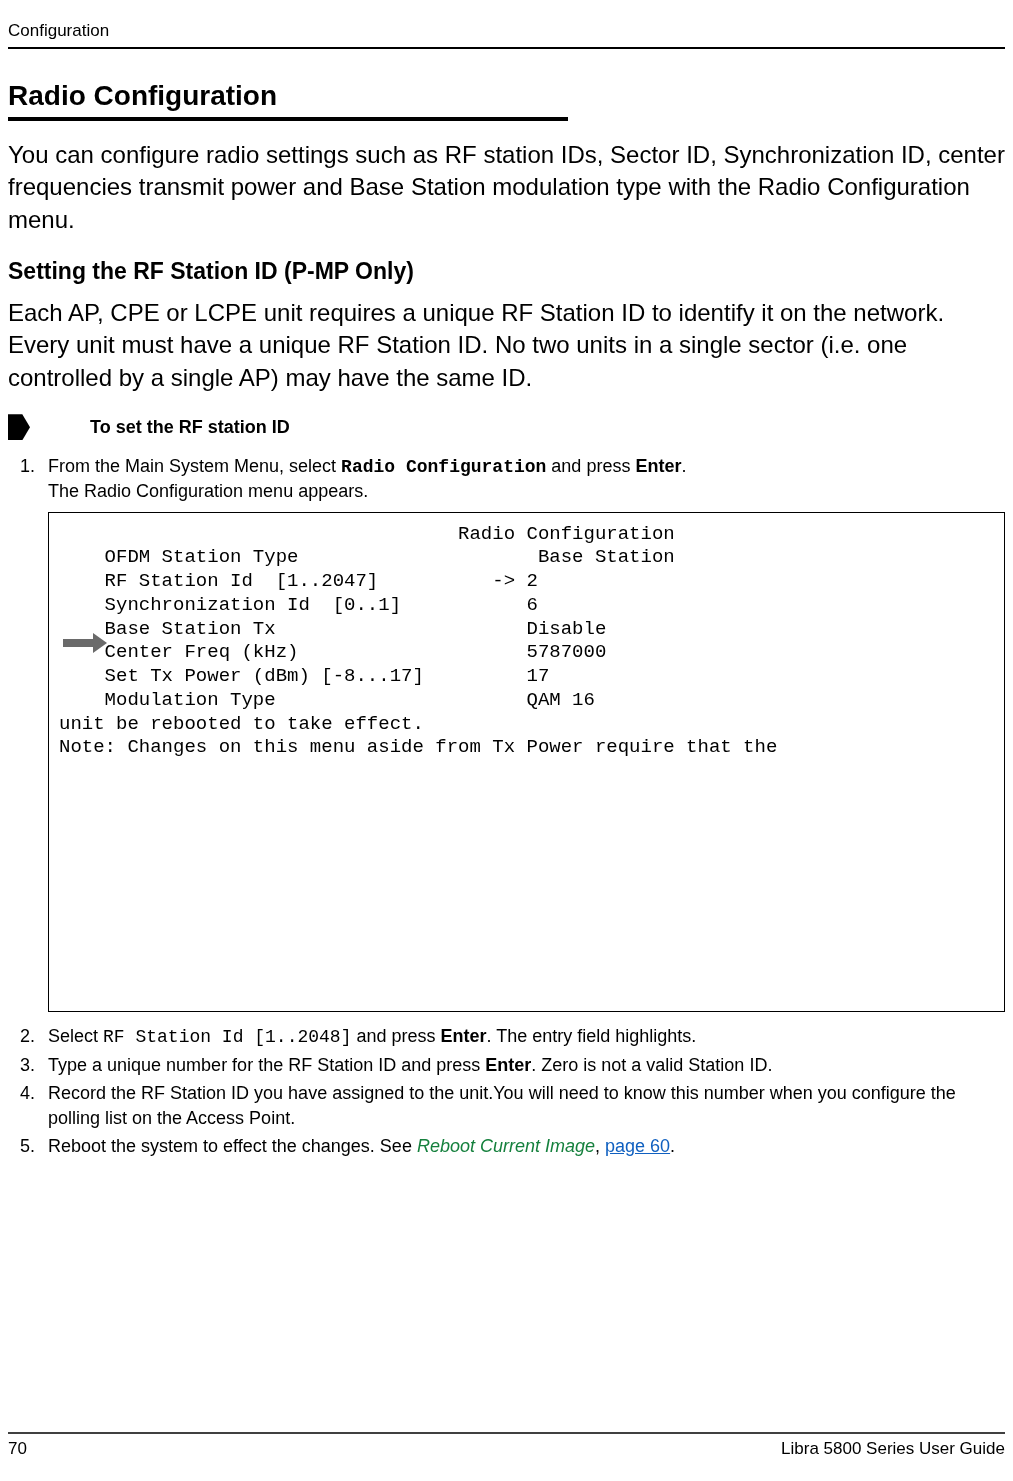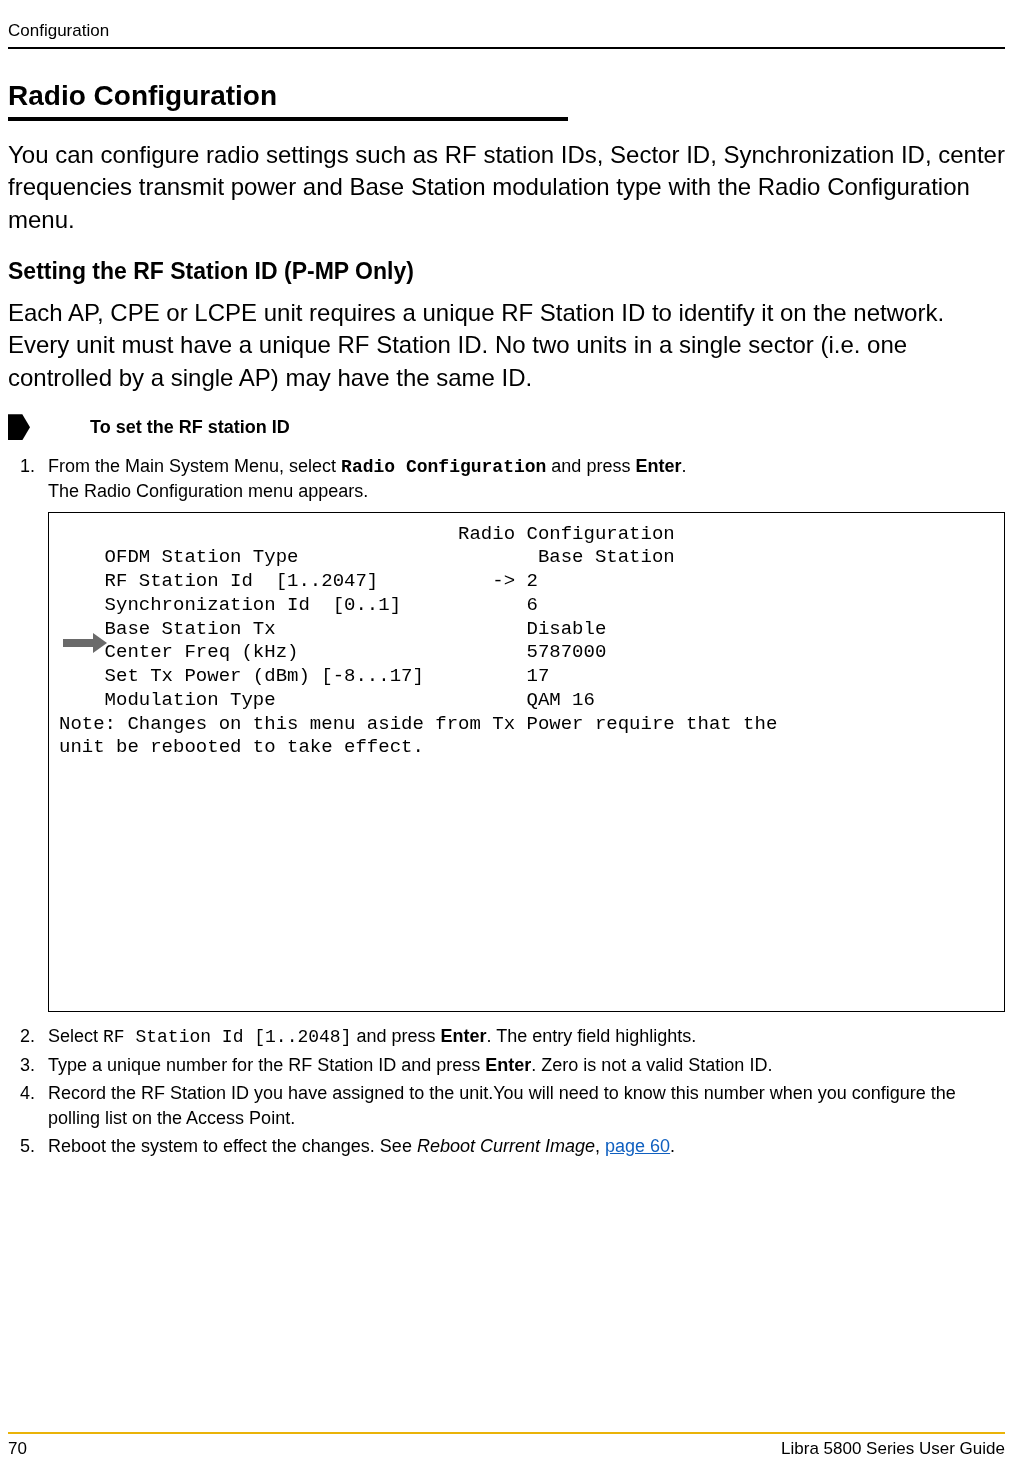--- a/index.html
+++ b/index.html
@@ -108,33 +108,33 @@
       background: #6a6a6a;
     }
     .cursor-arrow .head {
       width: 0;
       height: 0;
       border-top: 10px solid transparent;
       border-bottom: 10px solid transparent;
       border-left: 14px solid #6a6a6a;
     }
     .link {
-      color: #000000;
+      color: #15803d;
       font-style: italic;
     }
     .pagenum-link {
       color: #1060c0;
       text-decoration: underline;
     }
     .footer {
       position: absolute;
       bottom: 20px;
       left: 8px;
       right: 8px;
-      border-top: 2px solid #eab308;
+      border-top: 2px solid #404040;
       padding-top: 4px;
       display: flex;
       justify-content: space-between;
       font-size: 17px;
     }
   </style>
 </head>
 <body>
 
 <div class="page">
@@ -177,22 +177,22 @@
 <pre>    Base Station Tx                      Disable</pre>
 <pre></pre>
 <pre>    Center Freq (kHz)                    5787000</pre>
 <pre></pre>
 <pre>    Set Tx Power (dBm) [-8...17]         17</pre>
 <pre>    Modulation Type                      QAM 16</pre>
 <pre></pre>
 <pre></pre>
 <pre></pre>
 <pre></pre>
+<pre>unit be rebooted to take effect.</pre>
 <pre>Note: Changes on this menu aside from Tx Power require that the</pre>
-<pre>unit be rebooted to take effect.</pre>
       </div>
     </li>
     <li>
       <span>Select </span><span class="mono-inline">RF Station Id [1..2048]</span><span> and press </span><b>Enter</b><span>. The entry field highlights.</span>
     </li>
     <li>
       <span>Type a unique number for the RF Station ID and press </span><b>Enter</b><span>. Zero is not a valid Station ID.</span>
     </li>
     <li>Record the RF Station ID you have assigned to the unit.You will need to know this number when you configure the polling list on the Access Point.</li>
     <li>

